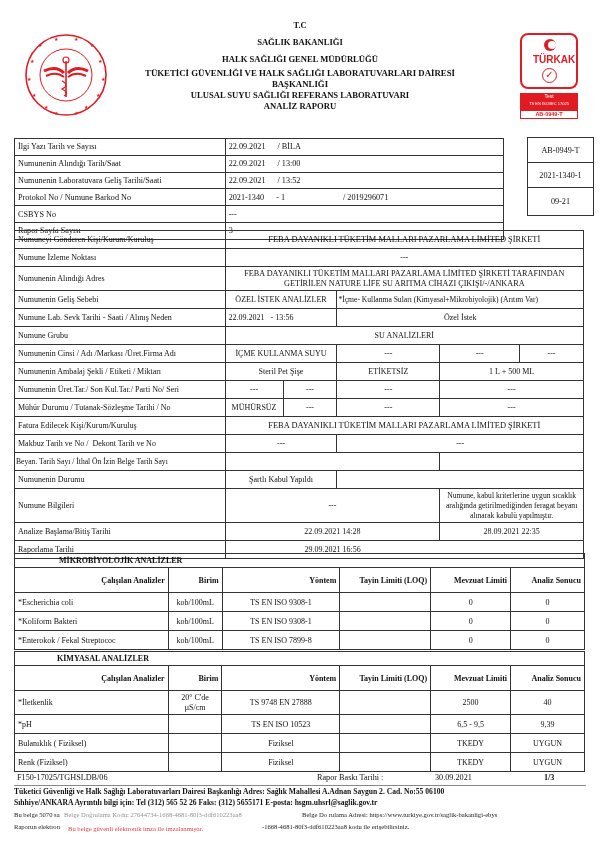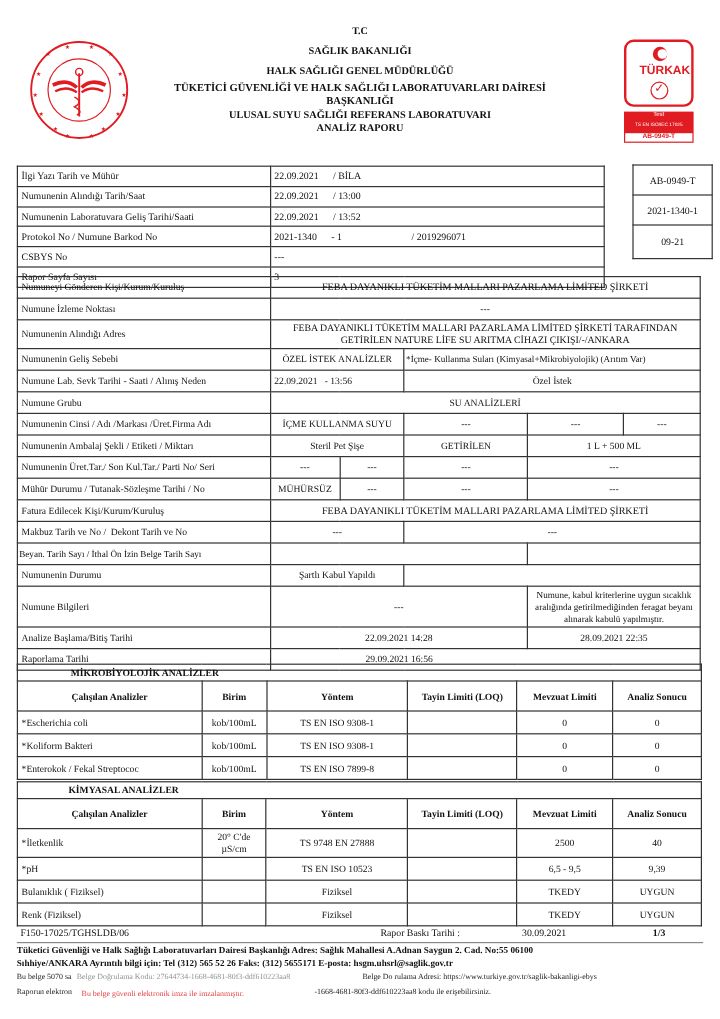--- a/index.html
+++ b/index.html
@@ -29,21 +29,21 @@
 
   .side-box { left: 527px; top: 137px; width: 67px; }
   .side-box td { text-align: center; height: 25px; font-size: 8.2px; }
 
   .sample-table { left: 14px; top: 230px; width: 570px; }
   .sample-table td { height: 18px; font-size: 8px; }
 
   .an-table { left: 14px; width: 571px; }
   .an-table td { height: 19px; font-size: 8px; }
   .an-table .sec td { height: 14px; }
-  .an-table .hdr td { height: 25px; font-weight: bold; text-align: center; }
+  .an-table .hdr td { height: 25px; font-weight: bold; text-align: right; }
 
   .bottom-line1 { position: absolute; left: 17px; top: 773px; width: 570px; font-size: 8.2px; }
   .bottom-line1 span { position: absolute; top: 0; white-space: nowrap; }
   .rule { position: absolute; left: 14px; top: 785px; width: 572px; height: 1px; background: #888; }
   .addr { position: absolute; left: 14px; top: 787px; width: 580px; font-weight: bold; font-size: 7.6px; line-height: 10.5px; }
   .note { position: absolute; left: 14px; font-size: 6.6px; white-space: nowrap; color: #222; }
   .overlay { position: absolute; font-size: 6.6px; white-space: nowrap; color: #e02020; opacity: 0.85; }
   .overlay2 { position: absolute; font-size: 6.6px; white-space: nowrap; color: #333; opacity: 0.55; }
 </style>
 </head>
@@ -101,21 +101,21 @@
   </div>
 </div>
 
 <table class="info-table">
   <colgroup>
       <col style="width:211px">
       <col style="width:279px">
     </colgroup>
   <tbody>
       <tr>
-    <td>İlgi Yazı Tarih ve Mühür</td>
+    <td>İlgi Yazı Tarih ve Sayısı</td>
     <td><span>22.09.2021</span><span style="display:inline-block;width:12px"></span><span>/ BİLA</span></td>
   </tr>
   <tr>
     <td>Numunenin Alındığı Tarih/Saat</td>
     <td><span>22.09.2021</span><span style="display:inline-block;width:12px"></span><span>/ 13:00</span></td>
   </tr>
   <tr>
     <td>Numunenin Laboratuvara Geliş Tarihi/Saati</td>
     <td><span>22.09.2021</span><span style="display:inline-block;width:12px"></span><span>/ 13:52</span></td>
   </tr>
@@ -190,21 +190,21 @@
   <tr>
     <td>Numunenin Cinsi / Adı /Markası /Üret.Firma Adı</td>
     <td colspan="2" class="c">İÇME KULLANMA SUYU</td>
     <td class="c">---</td>
     <td class="c">---</td>
     <td class="c">---</td>
   </tr>
   <tr>
     <td>Numunenin Ambalaj Şekli / Etiketi / Miktarı</td>
     <td colspan="2" class="c">Steril Pet Şişe</td>
-    <td class="c">GETİRİLEN</td>
+    <td class="c">ETİKETSİZ</td>
     <td colspan="2" class="c">1 L + 500 ML</td>
   </tr>
   <tr>
     <td>Numunenin Üret.Tar./ Son Kul.Tar./ Parti No/ Seri</td>
     <td class="c">---</td>
     <td class="c">---</td>
     <td class="c">---</td>
     <td colspan="2" class="c">---</td>
   </tr>
   <tr>

